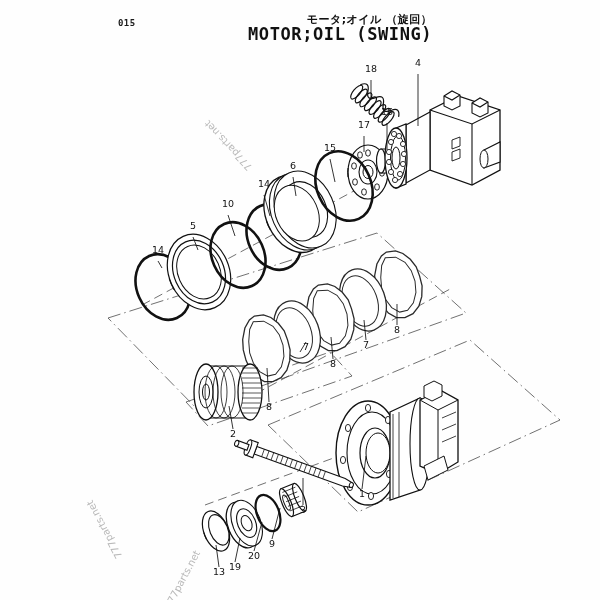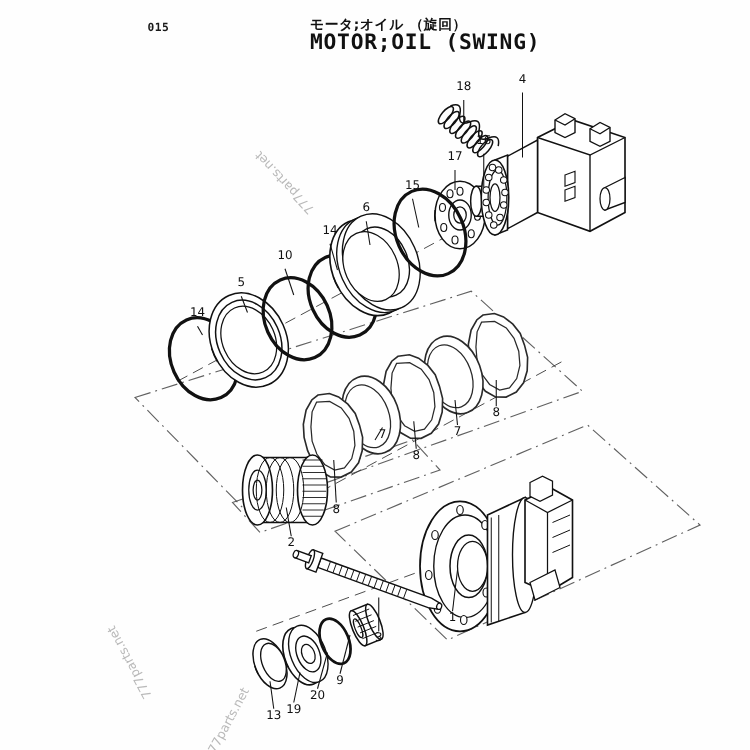--- a/index.html
+++ b/index.html
@@ -14,20 +14,21 @@
     font-size:9px;font-weight:bold;color:#1a1a1a;letter-spacing:.4px;
     font-family:"DejaVu Sans Mono","Liberation Mono",monospace;
   }
   .title-block{
     position:absolute;left:248px;top:12px;
     color:#111;line-height:15px;
   }
   .title-jp{
     font-size:11px;font-weight:bold;letter-spacing:.5px;
     font-family:"DejaVu Sans","Liberation Sans",sans-serif;
+    text-align:right;
   }
   .title-en{
     font-size:17px;font-weight:bold;letter-spacing:.6px;
     font-family:"DejaVu Sans Mono","Liberation Mono",monospace;
   }
   .wm{
     position:absolute;color:#b9b9b9;font-size:10px;
     font-family:"DejaVu Sans","Liberation Sans",sans-serif;
     white-space:nowrap;user-select:none;
   }

